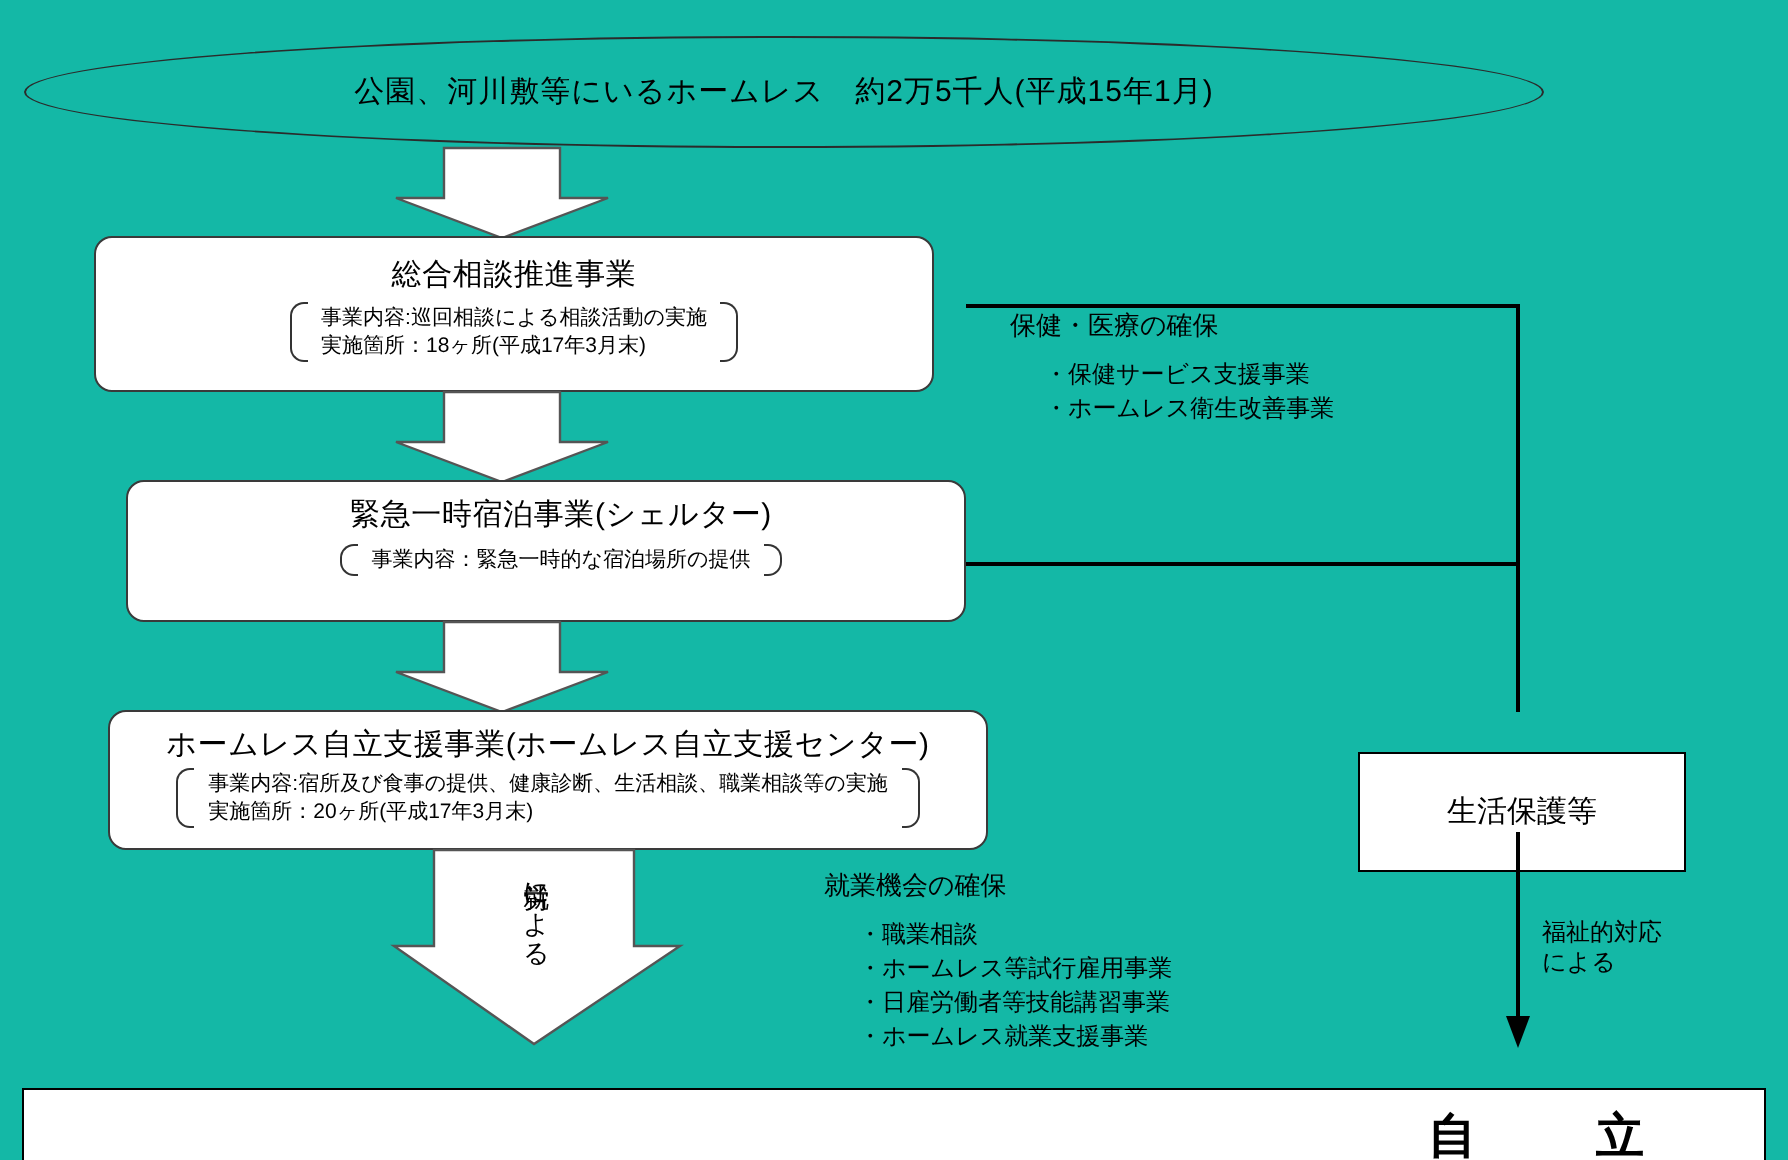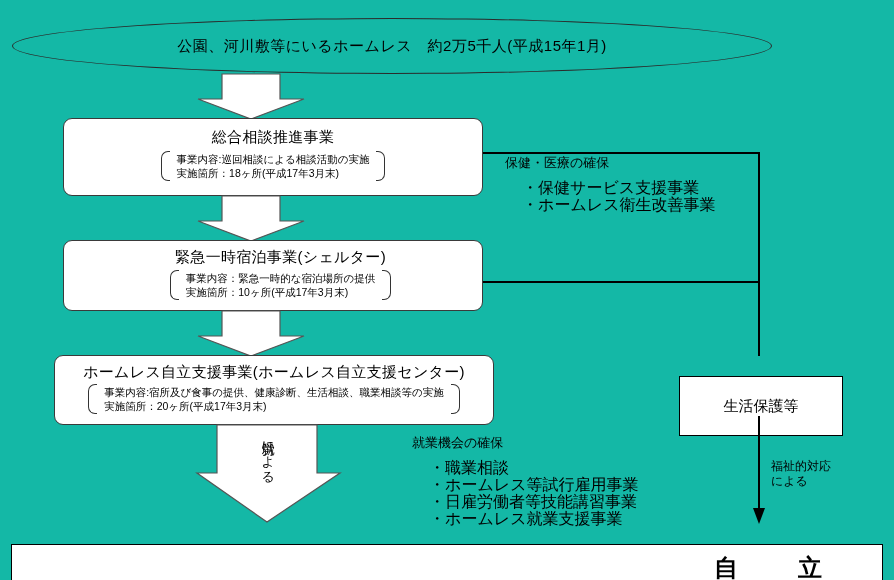--- a/index.html
+++ b/index.html
@@ -90,21 +90,21 @@
 
   
   .block-arrow { overflow: visible; }
 
   
   .note-title {
     font-size: 13px;
     white-space: nowrap;
   }
   .note-item {
-    font-size: 16px;
+    font-size: 12px;
     line-height: 17px;
     white-space: nowrap;
   }
 
   
   .plain-box {
     border: 1px solid #000;
     box-sizing: border-box;
     background: #ffffff;
     margin-top: 20px;
@@ -159,21 +159,21 @@
 <div id="canvas">
 
   <div class="abs" id="top-ellipse">
     <div id="top-ellipse-label">公園、河川敷等にいるホームレス　約2万5千人(平成15年1月)</div>
   </div>
 
   <svg class="abs block-arrow" style="left:197px; top:74px;" width="108" height="46">
     <polygon points="25,0 83,0 83,25 107,25 54,45 1,25 25,25" fill="#ffffff" stroke="#555555" stroke-width="1.2"></polygon>
   </svg>
 
-  <div class="abs proc-box" style="left:63px; top:118px; width:420px; height:78px;">
+  <div class="abs proc-box" style="left:47px; top:118px; width:420px; height:78px;">
     <div class="proc-title" style="margin-top:9px;">総合相談推進事業</div>
     <div class="detail-center" style="margin-top:4px;">
       <div class="detail-wrap">
         <span class="bracket left"></span>
         <span class="bracket right"></span>
         <div class="detail-line">事業内容:巡回相談による相談活動の実施</div>
         <div class="detail-line">実施箇所：18ヶ所(平成17年3月末)</div>
       </div>
     </div>
   </div>
@@ -182,21 +182,20 @@
     <polygon points="25,0 83,0 83,25 107,25 54,45 1,25 25,25" fill="#ffffff" stroke="#555555" stroke-width="1.2"></polygon>
   </svg>
 
   <div class="abs proc-box" style="left:63px; top:240px; width:420px; height:71px;padding-left:15px;">
     <div class="proc-title" style="margin-top:7px;">緊急一時宿泊事業(シェルター)</div>
     <div class="detail-center" style="margin-top:3px;">
       <div class="detail-wrap">
         <span class="bracket left"></span>
         <span class="bracket right"></span>
         <div class="detail-line">事業内容：緊急一時的な宿泊場所の提供</div>
-        <div class="detail-line">実施箇所：10ヶ所(平成17年3月末)</div>
       </div>
     </div>
   </div>
 
   <svg class="abs block-arrow" style="left:197px; top:311px;" width="108" height="46">
     <polygon points="25,0 83,0 83,25 107,25 54,45 1,25 25,25" fill="#ffffff" stroke="#555555" stroke-width="1.2"></polygon>
   </svg>
 
   <div class="abs proc-box" style="left:54px; top:355px; width:440px; height:70px;">
     <div class="proc-title" style="margin-top:7px;">ホームレス自立支援事業(ホームレス自立支援センター)</div>

